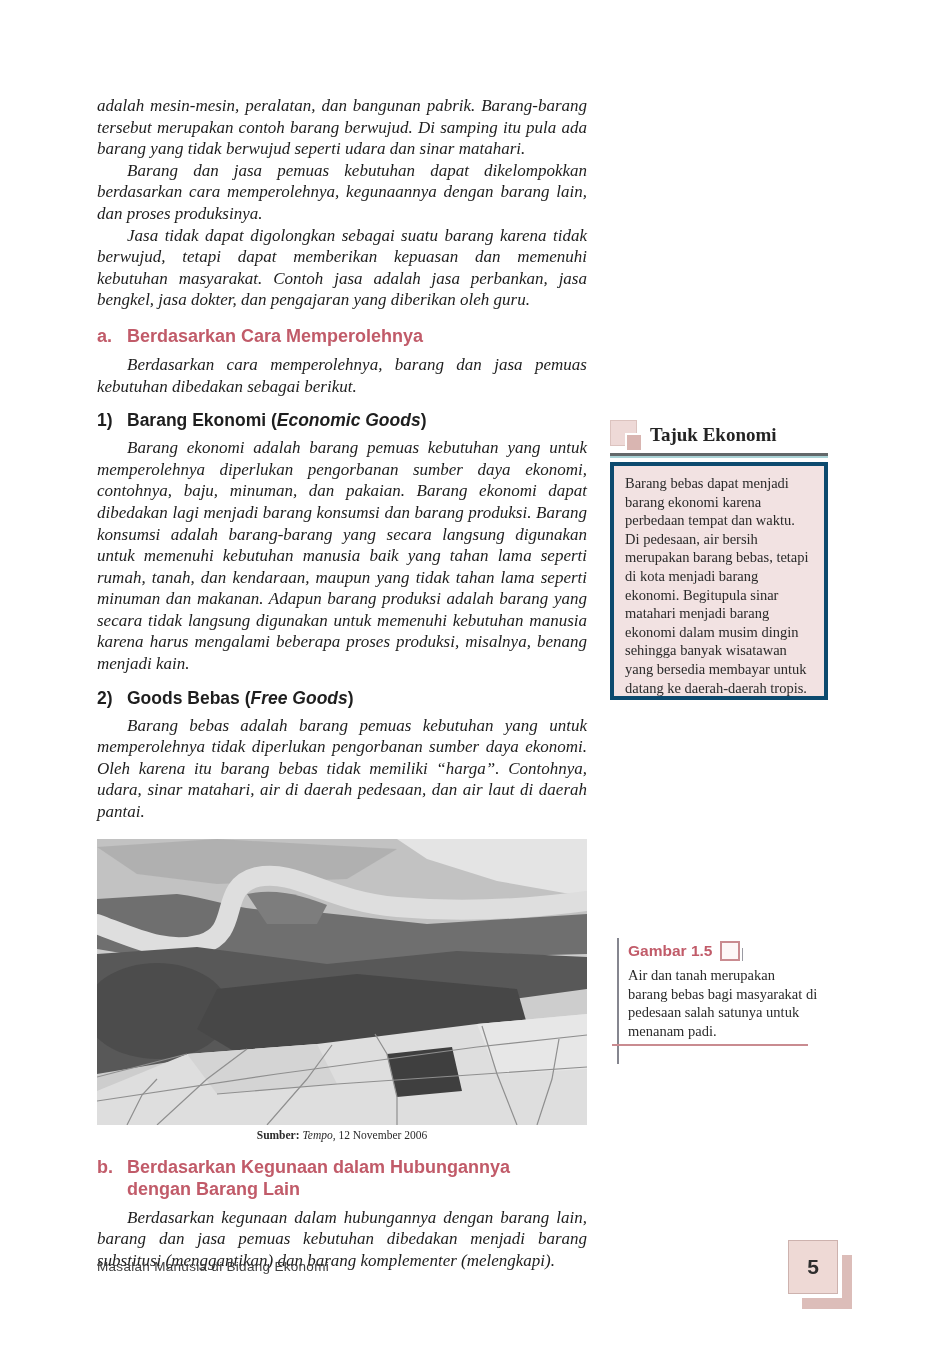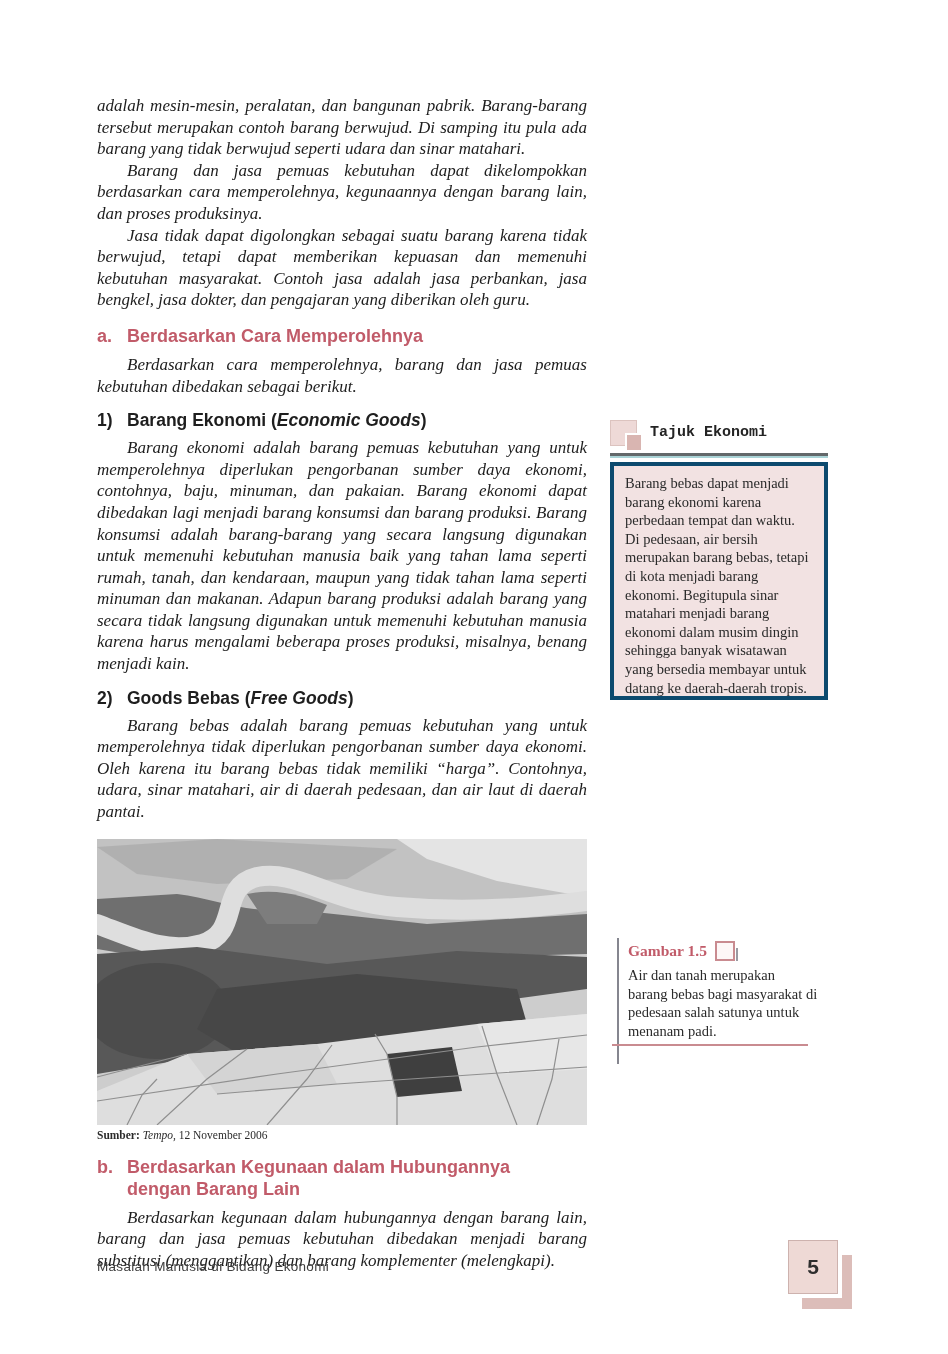--- a/index.html
+++ b/index.html
@@ -28,57 +28,57 @@
   .h-num{
     font-family:"Liberation Sans","DejaVu Sans",sans-serif;
     font-weight:bold;color:#1e1e1e;font-size:17.5px;line-height:22px;
     margin:12px 0 6px 0;display:flex;text-align:left;
   }
   .h-num .num{width:30px;flex:0 0 30px;}
   .h-num .it{font-style:italic;}
   .photo-wrap{margin-top:16px;width:490px;height:286px;line-height:0;}
   .photo-wrap svg{display:block;}
   .source-line{
-    margin-top:3px;text-align:left;font-size:11.5px;line-height:14px;color:#2a2a2a;
+    margin-top:3px;text-align:center;font-size:11.5px;line-height:14px;color:#2a2a2a;
   }
   .source-line .lbl{font-weight:bold;}
   .source-line .wrk{font-style:italic;}
   
   .tajuk-header{
     position:absolute;left:610px;top:420px;width:218px;height:34px;
   }
   .tajuk-icon{position:absolute;left:0;top:0;width:34px;height:32px;}
   .tajuk-icon .sq-big{
     position:absolute;left:0;top:0;width:25px;height:24px;
     background:#eed9d7;border:1px solid #dcc3bf;
   }
   .tajuk-icon .sq-small{
     position:absolute;left:15px;top:13px;width:14px;height:15px;
     background:#d9b5b1;border-left:2px solid #ffffff;border-top:2px solid #ffffff;
   }
   .tajuk-title{
     position:absolute;left:40px;top:4px;
-    font-family:Liberation Mono, monospace;
-    font-weight:bold;font-size:15px;color:#242424;white-space:nowrap;
+    font-family:Liberation Serif, serif;
+    font-weight:bold;font-size:19px;color:#242424;white-space:nowrap;
   }
   .tajuk-rule-dark{position:absolute;left:610px;top:453px;width:218px;height:3px;background:#63686a;}
   .tajuk-rule-teal{position:absolute;left:610px;top:456px;width:218px;height:2px;background:#a9d3d6;}
   .tajuk-box{
     position:absolute;left:610px;top:462px;width:218px;height:238px;
     background:#f2e2e2;border:4px solid #0c4a6e;box-sizing:border-box;
     padding:8px 11px;
     font-size:14.5px;line-height:18.6px;color:#2a2a2a;
   }
   
   .fig-vline{position:absolute;left:617px;top:938px;width:2px;height:126px;background:#85868f;}
   .fig-hline{position:absolute;left:612px;top:1044px;width:196px;height:2px;background:#c98b90;}
   .fig-caption{position:absolute;left:628px;top:941px;width:190px;}
   .fig-label-row{display:flex;align-items:center;gap:8px;}
   .fig-label{
-    font-family:Liberation Serif, serif;
+    font-family:Liberation Sans, sans-serif;
     font-weight:bold;font-size:15.5px;color:#c15b69;white-space:nowrap;
   }
   .fig-icon{position:relative;display:inline-block;width:16px;height:16px;
     background:#fdf7f7;border:2px solid #c98b90;}
   .fig-icon::after{
     content:"";position:absolute;right:-5px;top:5px;width:1.5px;height:13px;background:#9a9aa2;
   }
   .fig-text{margin-top:5px;font-size:14.5px;line-height:18.6px;color:#2a2a2a;}
   
   .footer-text{

